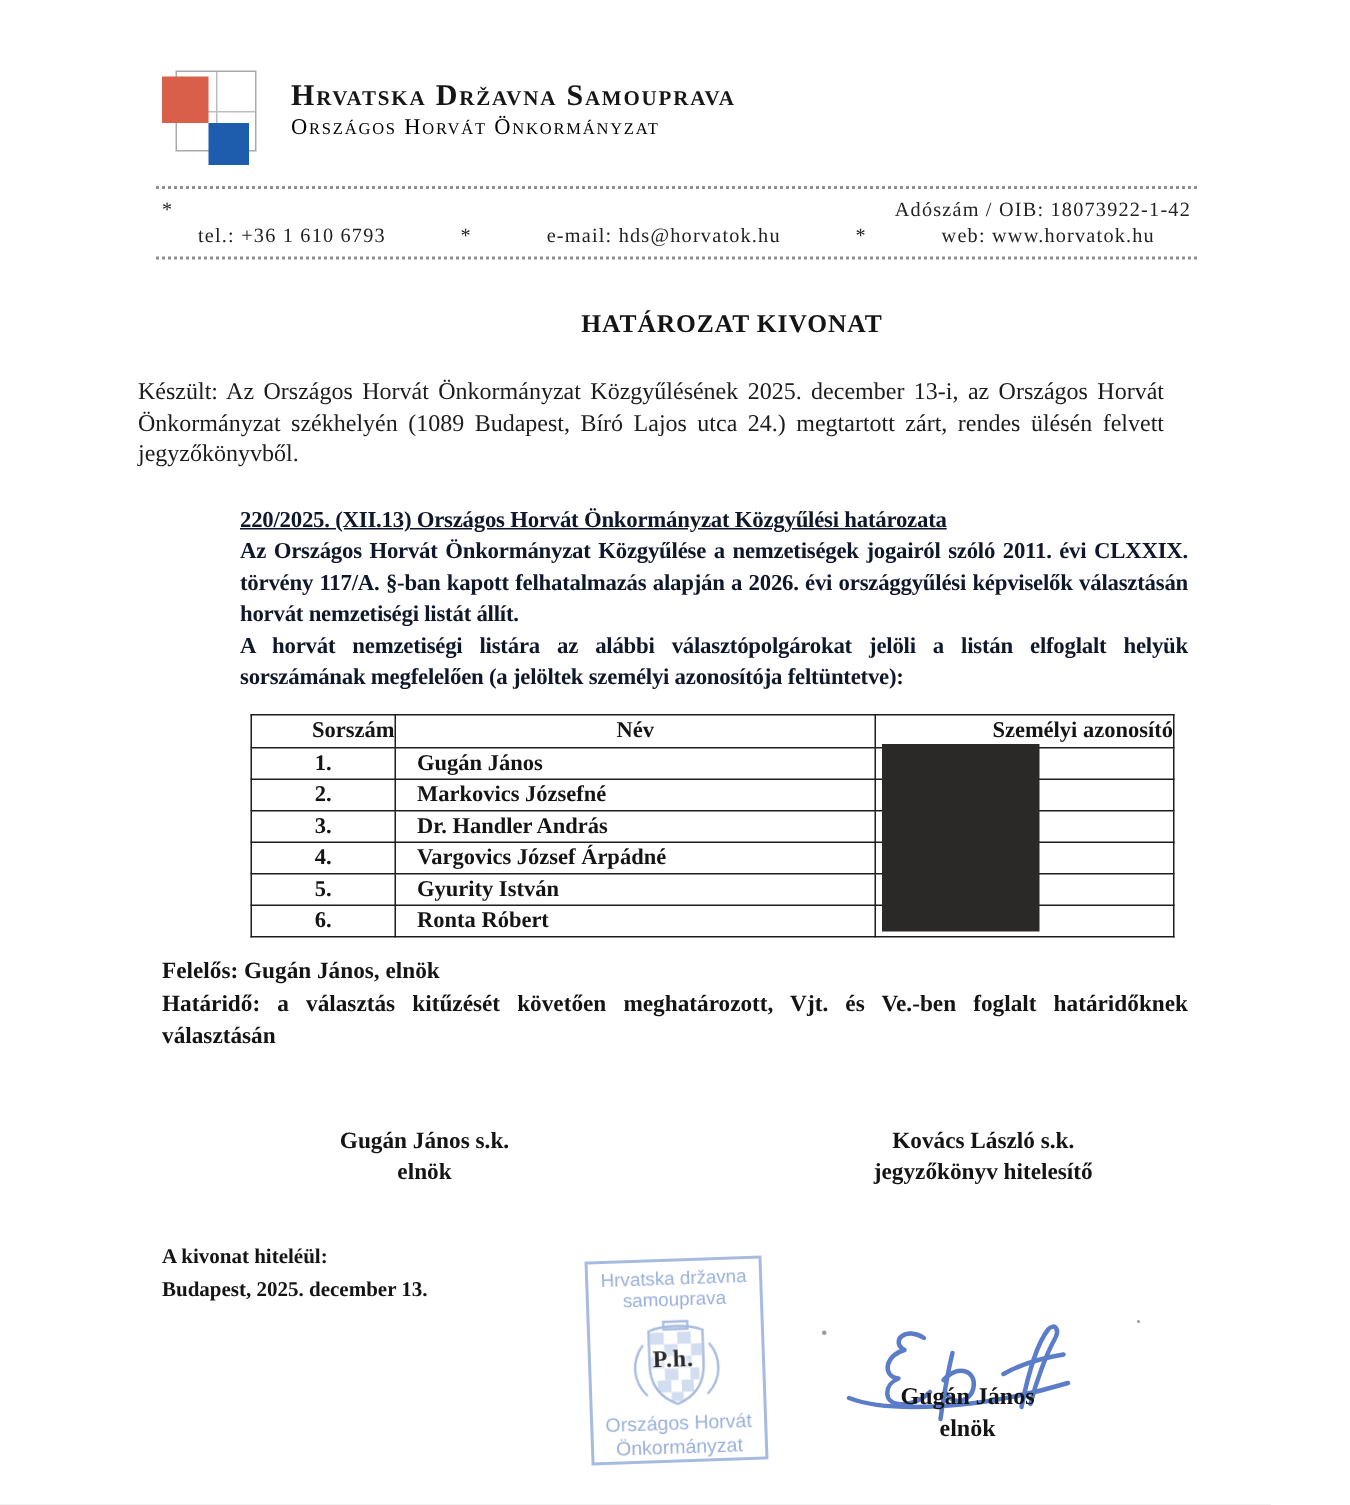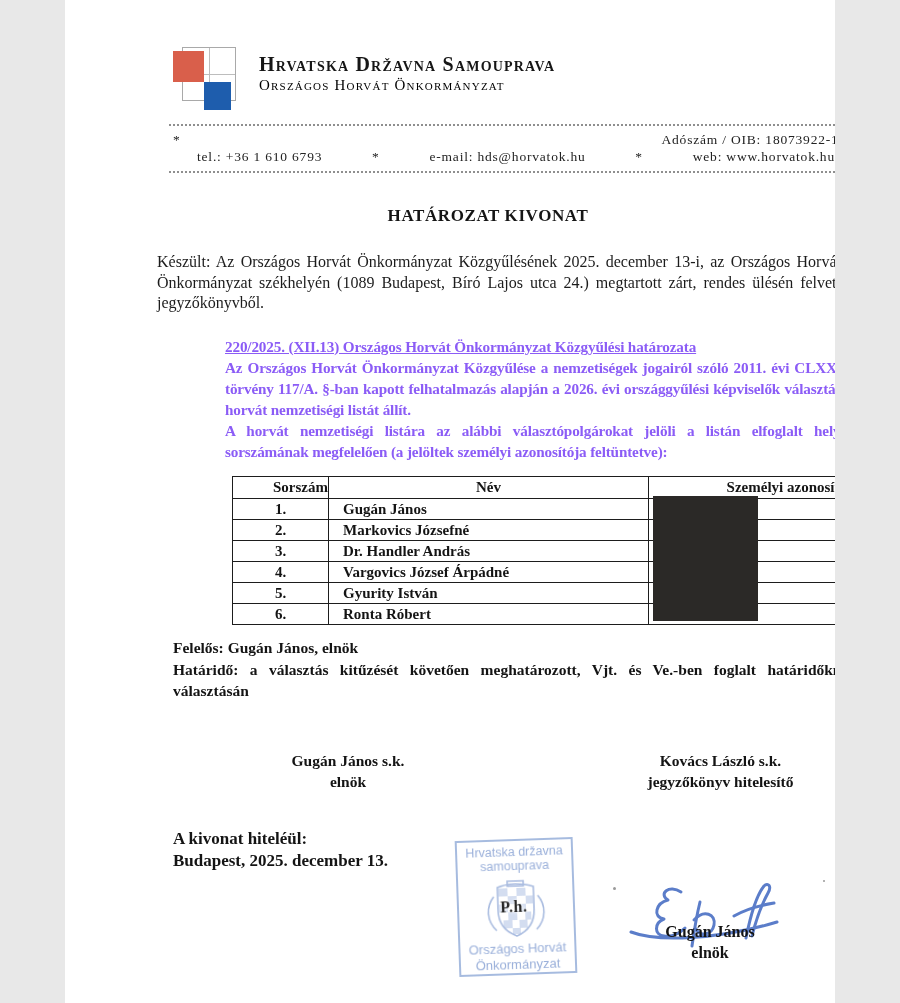--- a/index.html
+++ b/index.html
@@ -1,17 +1,17 @@
 <!DOCTYPE html>
 <html><head>
 <meta charset="utf-8">
 <style>
   html,body{margin:0;padding:0;background:#e8e8e8;}
   .page{
-    position:relative;width:770px;height:1003px;background:#ffffff;
+    position:relative;width:900px;height:1003px;background:#ffffff;
     margin:0 auto;overflow:hidden;
     font-family:"Liberation Serif","DejaVu Serif",serif;color:#1c1c1c;
   }
   
   .logo{position:absolute;left:108px;top:44px;width:64px;height:68px;}
   .logo .frame{position:absolute;left:9px;top:3px;width:52px;height:52px;border:1.5px solid #a9a9a9;background:#fff;}
   .logo .frame .vline{position:absolute;left:50%;top:0;width:1px;height:100%;background:#bdbdbd;}
   .logo .frame .hline{position:absolute;top:50%;left:0;height:1px;width:100%;background:#bdbdbd;}
   .logo .sq-red{position:absolute;left:0;top:7px;width:31px;height:31px;background:#d95f4b;}
   .logo .sq-blue{position:absolute;left:31px;top:38px;width:27px;height:28px;background:#1e5dad;}
@@ -27,42 +27,42 @@
   }
   .contact .row{display:flex;justify-content:space-between;align-items:baseline;padding:0 4px;line-height:17px;}
   .contact .row2{padding:0 28px;}
   
   .doc-title{position:absolute;left:0;top:206px;width:100%;text-align:center;
     font-size:17px;font-weight:bold;letter-spacing:.6px;color:#151515;margin-left:38px;}
   
   .intro{position:absolute;left:92px;top:252px;width:684px;font-size:16px;line-height:20.5px;text-align:justify;}
   
   .resolution{position:absolute;left:160px;top:336px;width:632px;font-weight:bold;
-    font-size:15.2px;letter-spacing:-0.15px;line-height:21px;color:#8b5cf6;}
+    font-size:15.2px;letter-spacing:-0.15px;line-height:21px;color:#0f172a;}
   .res-heading{text-decoration:underline;}
   .res-body{text-align:justify;}
   
   .tablewrap{position:absolute;left:167px;top:476px;width:612px;}
   table.list{border-collapse:collapse;table-layout:fixed;width:612px;
     font-weight:bold;font-size:15px;color:#141414;}
   table.list td,table.list th{border:1.4px solid #1d1d1d;padding:0;height:20px;overflow:hidden;white-space:nowrap;}
   table.list th{height:21px;text-align:right;font-size:15px;}
   .c-num{width:95px;text-align:center;}
   .c-name{width:319px;text-align:left;padding-left:14px !important;}
   .c-id{width:198px;}
   .redaction{position:absolute;left:421px;top:20px;width:105px;height:125px;background:#2b2927;}
   
   .resp{position:absolute;left:108px;top:637px;width:684px;font-weight:bold;font-size:15.5px;line-height:21.5px;color:#141414;}
   .resp .just{text-align:justify;}
   
   .sig{position:absolute;font-weight:bold;font-size:15.5px;line-height:21px;text-align:center;color:#141414;}
   .sig-left{left:168px;top:750px;width:230px;}
   .sig-right{left:513px;top:750px;width:285px;}
   
-  .attest{position:absolute;left:108px;top:828px;font-weight:bold;font-size:17px;line-height:21.5px;color:#141414;}
+  .attest{position:absolute;left:108px;top:828px;font-weight:bold;font-size:14px;line-height:21.5px;color:#141414;}
   
   .stamp{
     position:absolute;left:392px;top:839px;width:118px;height:136px;
     border:2px solid #9db4dc;transform:rotate(-2deg);
     display:flex;flex-direction:column;align-items:center;
     font-family:"Liberation Sans","DejaVu Sans",sans-serif;
     font-size:12.5px;line-height:14px;color:#8fa7d6;opacity:.9;
     filter:blur(.3px);padding-top:4px;box-sizing:border-box;
   }
   .stamp .shieldbox{position:relative;width:70px;height:66px;margin:1px 0 0 0;}

